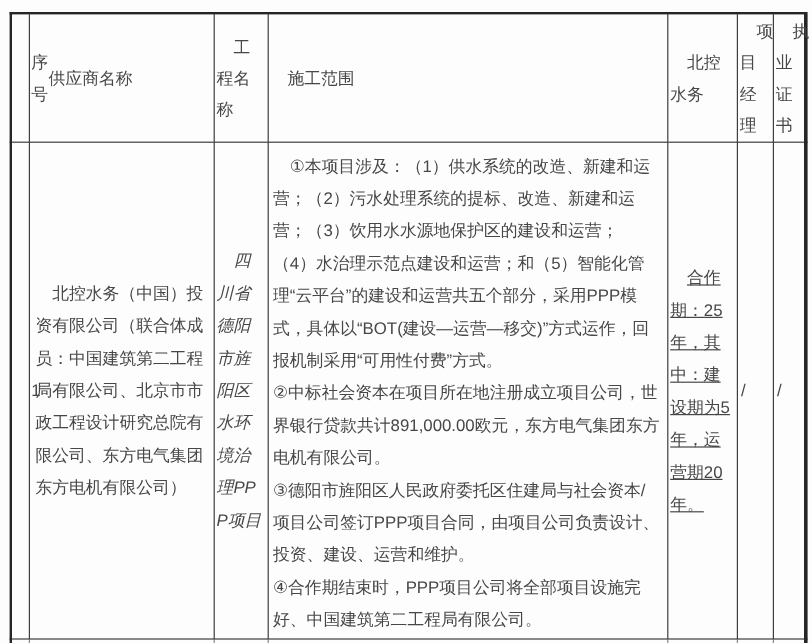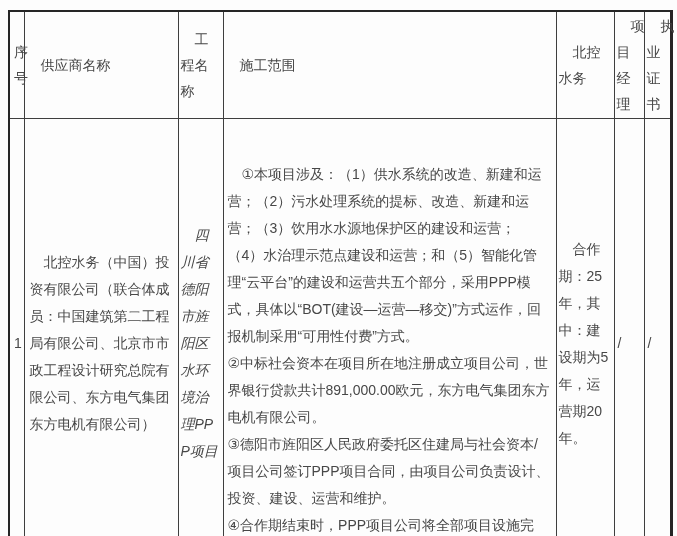--- a/index.html
+++ b/index.html
@@ -36,30 +36,30 @@
     text-align: left;
     vertical-align: middle;
     padding: 1px 3px;
     word-break: break-all;
     box-sizing: border-box;
   }
   
   .doc-table thead tr { height: 79px; }
   .doc-table th { line-height: 26px; padding: 1px 2px; }
   .th-indent { text-indent: 1em; }
-  .c-seq { padding: 4px !important; text-indent: 0; }
+  .c-seq { padding: 16px !important; text-indent: 0; }
   
   .row-main { height: 404px; }
   .row-main td { line-height: 27px; }
   .cell-supplier { text-indent: 1em; padding: 16px 5px !important; }
   .cell-project { text-indent: 1em; padding: 1px 2px !important; font-style: italic; }
   .cell-scope { vertical-align: top !important; padding: 6px 5px 2px 4px !important; }
   .cell-scope p { margin: 0; text-indent: 0; }
-  .cell-scope p:first-child { text-indent: 1em; margin-top: 36px; }
-  .cell-period { text-indent: 1em; padding: 0 2px !important; }
+  .cell-scope p:first-child { text-indent: 1em; }
+  .cell-period { text-indent: 1em; padding: 0 2px !important; text-decoration: underline; }
   .cell-slash { text-align: center; text-indent: 0; }
   
   .row-empty { height: 34px; }
   .row-empty td { border-color: #8a8a8a; border-top-color: #3e3e3e; }
 </style>
 </head>
 <body>
 
 <div class="page">
   <table class="doc-table">

